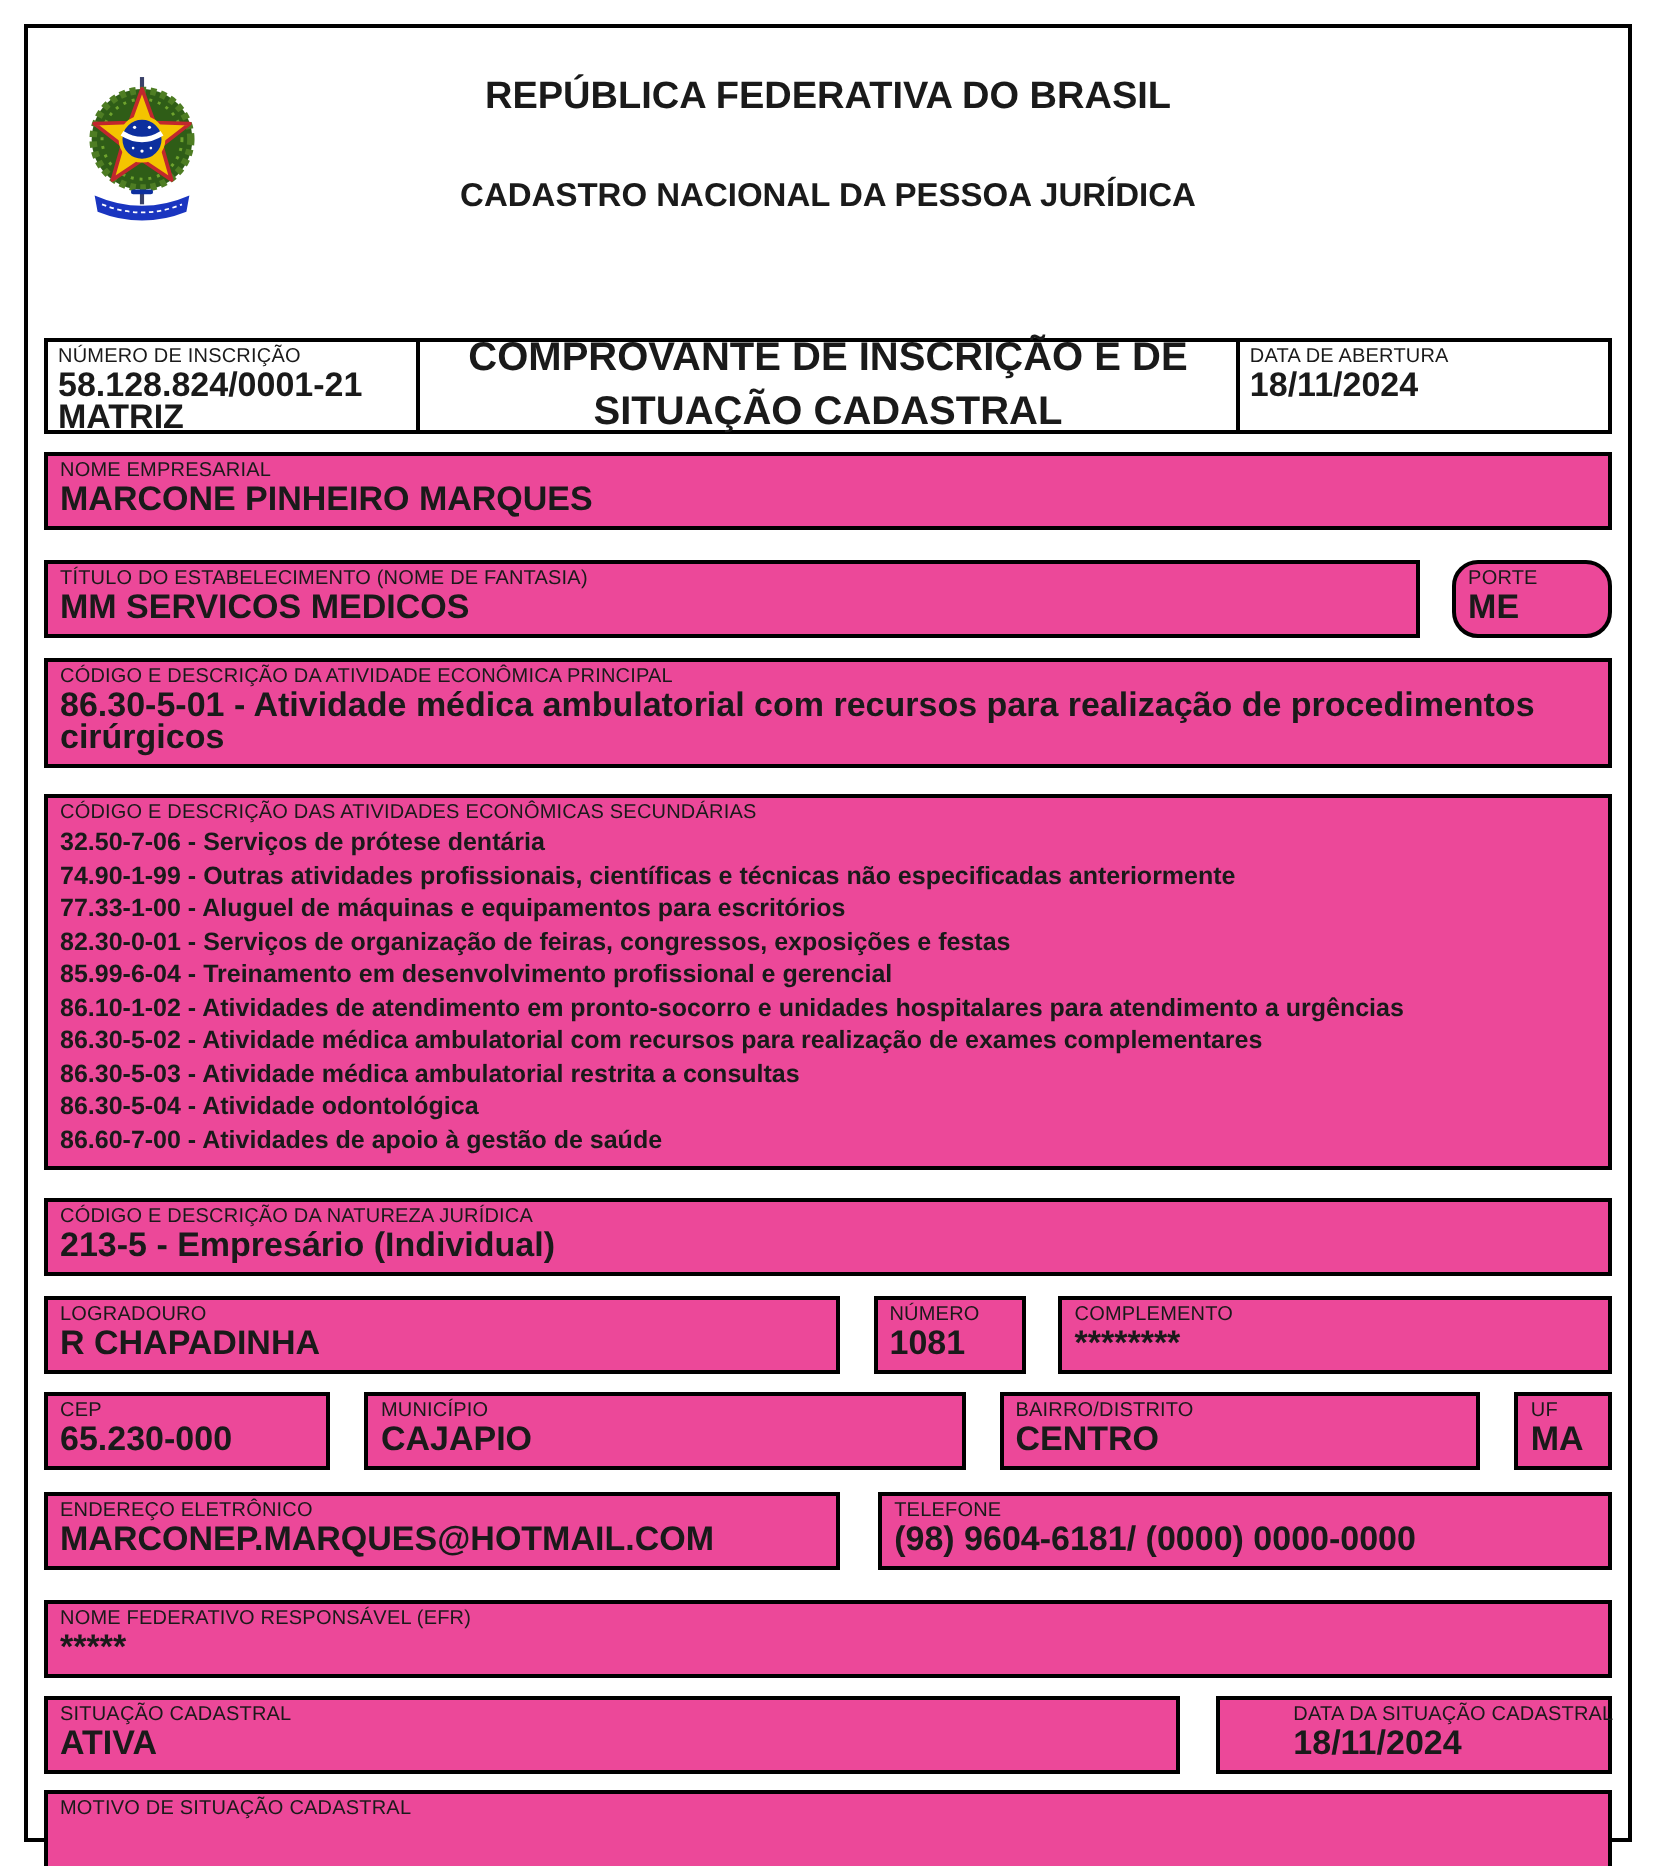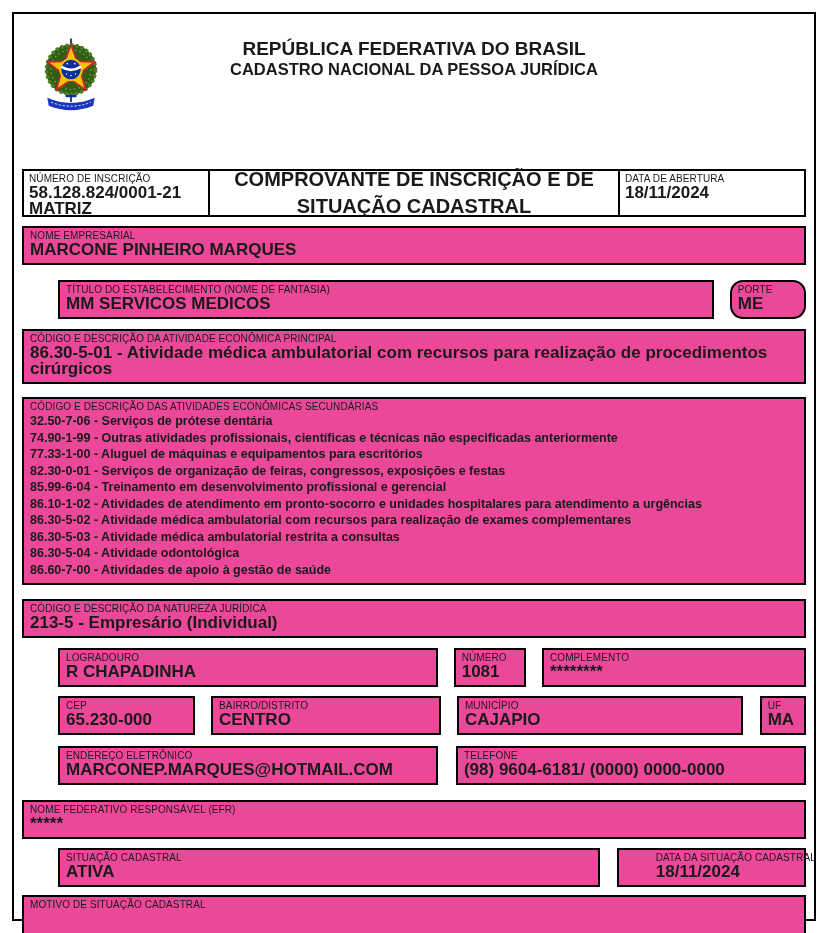--- a/index.html
+++ b/index.html
@@ -16,30 +16,30 @@
     left: 12px; top: 12px;
     width: 804px; height: 909px;
     border: 2px solid #000;
     background: #fff;
     padding: 0 8px;
   }
   
   .header { position: relative; height: 155px; }
   .emblem { position: absolute; left: 12px; top: 22px; width: 74px; height: 82px; }
   .h-title1 { text-align: center; padding-top: 24px; font-size: 19px; font-weight: 700; }
-  .h-title2 { text-align: center; font-size: 16.5px; font-weight: 700; }
+  .h-title2 { text-align: center; margin-top: 29px; font-size: 16.5px; font-weight: 700; }
   
   .box {
     border: 2px solid #000;
     padding: 2px 6px 5px 6px;
     background: #ec4899;
   }
   .lbl { font-size: 10px; line-height: 12px; letter-spacing: 0.1px; white-space: nowrap; }
   .val { font-size: 17px; font-weight: 700; line-height: 16px; }
-  .row { display: flex; justify-content: space-between; margin-left: 36px; }
+  .row { display: flex; justify-content: space-between; }
   
   .row1 { display: flex; border: 2px solid #000; height: 48px; margin-top: 0; }
   .row1 .cell-side { width: 23.6%; padding: 2px 5px; }
   .row1 .cell-mid {
     flex: 1; border-left: 2px solid #000; border-right: 2px solid #000;
     display: flex; align-items: center; justify-content: center;
     text-align: center; font-size: 20px; font-weight: 700; line-height: 1.35;
     padding: 0 14px;
   }
   
@@ -149,27 +149,27 @@
       <div class="lbl">COMPLEMENTO</div>
       <div class="val">********</div>
     </div>
   </div>
 
   <div class="row mt9">
     <div class="box w-cep">
       <div class="lbl">CEP</div>
       <div class="val">65.230-000</div>
     </div>
+    <div class="box w-municipio">
+      <div class="lbl">MUNICÍPIO</div>
+      <div class="val">CAJAPIO</div>
+    </div>
     <div class="box w-bairro">
       <div class="lbl">BAIRRO/DISTRITO</div>
       <div class="val">CENTRO</div>
-    </div>
-    <div class="box w-municipio">
-      <div class="lbl">MUNICÍPIO</div>
-      <div class="val">CAJAPIO</div>
     </div>
     <div class="box w-uf">
       <div class="lbl">UF</div>
       <div class="val">MA</div>
     </div>
   </div>
 
   <div class="row mt11">
     <div class="box w-email">
       <div class="lbl">ENDEREÇO ELETRÔNICO</div>

